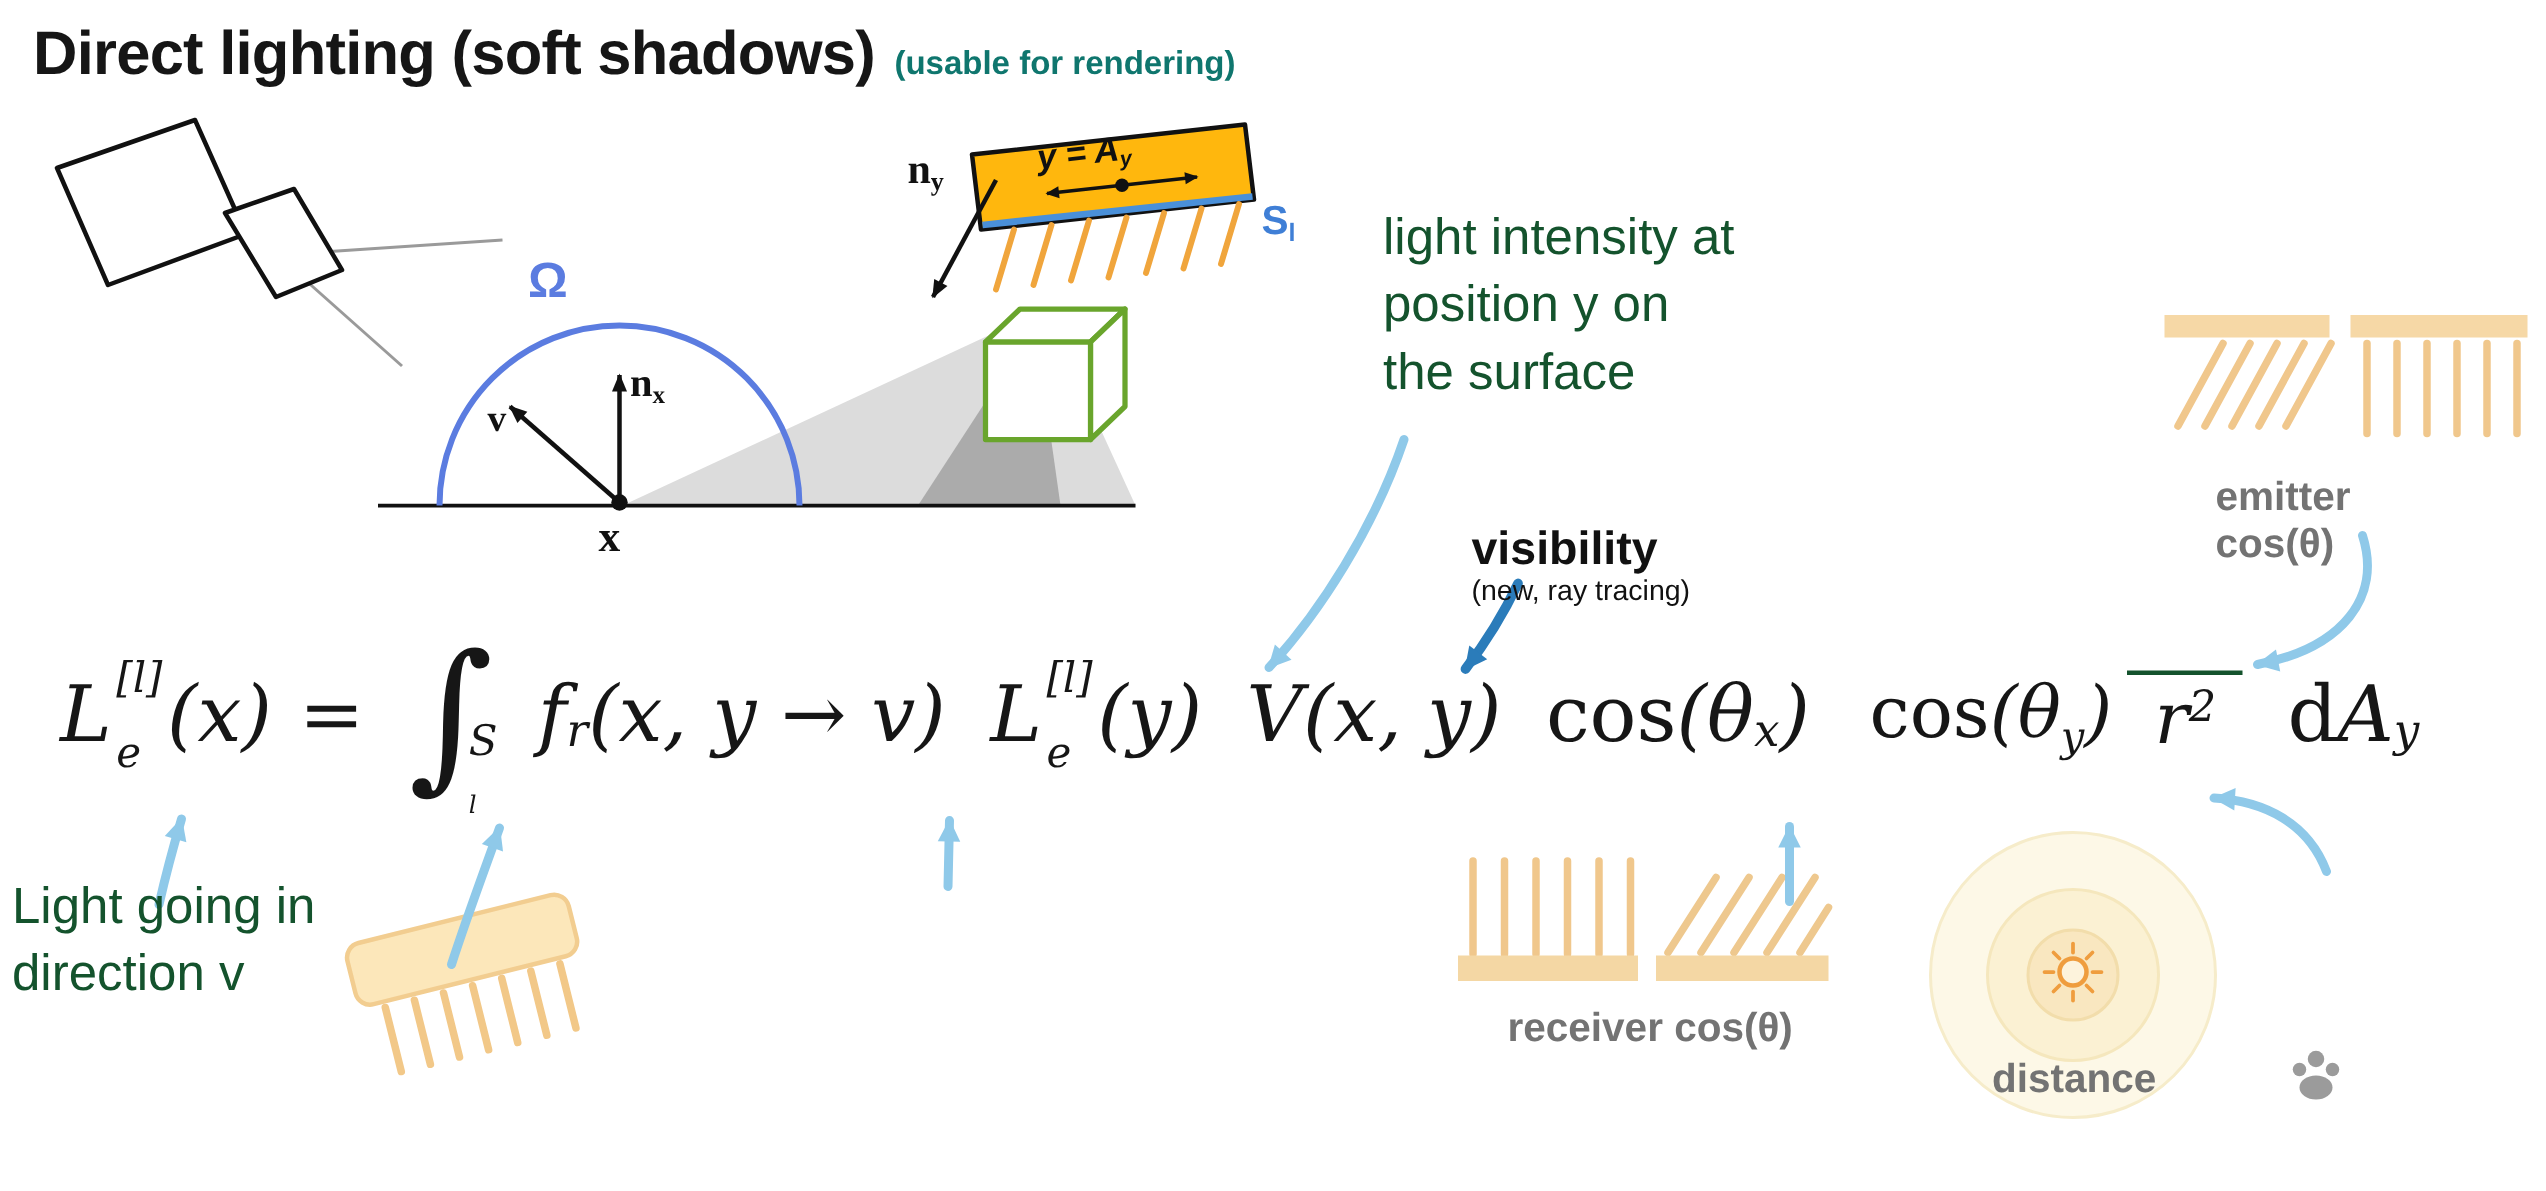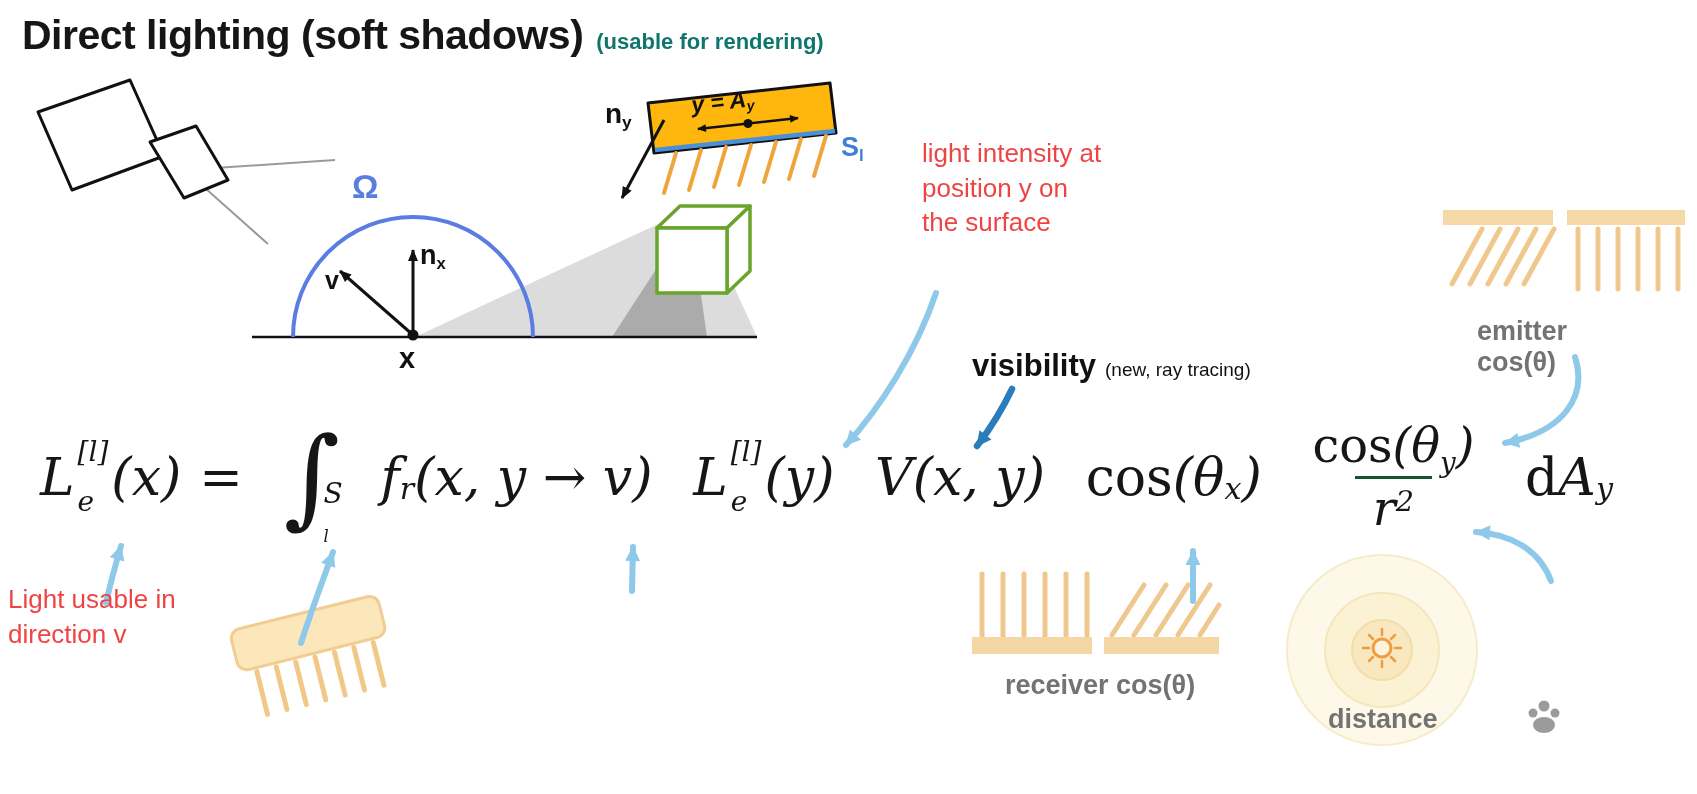--- a/index.html
+++ b/index.html
@@ -6,25 +6,25 @@
   html,body { background:#fff; }
   body { width:1697px; height:794px; overflow:hidden; font-family:"Liberation Sans",sans-serif; }
   .stage { position:relative; width:1651px; height:794px; background:#fff; }
   svg.overlay { position:absolute; left:0; top:0; z-index:1; }
   .txt { position:absolute; z-index:2; }
 
   .title-row { display:flex; align-items:baseline; }
   .title-main { font-size:41px; font-weight:800; color:#161616; letter-spacing:-0.5px; }
   .title-sub { font-size:22px; font-weight:700; color:#0f766e; margin-left:13px; }
 
-  .gray-note { color:#ef4444; font-size:26px; line-height:1.33; }
+  .gray-note { color:#14532d; font-size:34px; line-height:1.33; }
   .gray-label { color:#737373; font-size:27px; font-weight:700; }
   .blue-label { color:#5b7ce0; font-weight:700; }
   .omega { font-size:33px; }
-  .bold-sm { font-weight:700; color:#111; }
+  .bold-sm { font-weight:700; color:#111;font-family:Liberation Serif, serif; }
   .dsub { font-size:62%; vertical-align:-0.28em; }
   .vis-row { display:flex; align-items:baseline; }
   .vis-main { font-size:31px; font-weight:700; color:#111; }
   .vis-detail { font-size:19px; color:#111; margin-left:9px; }
   .light-area-label { font-style:italic; font-weight:700; font-size:23px; color:#111;
                       transform:rotate(-6.3deg); transform-origin:left top; }
   .sl-label { color:#3f7fd6; font-weight:700; font-size:27px; }
 
   
   .equation { position:absolute; left:40px; right:38px; top:402px; height:150px; z-index:2;
@@ -33,21 +33,21 @@
   .eq-group { display:inline-flex; align-items:center; }
   .rm { font-style:normal; }
   .scripts { display:inline-flex; flex-direction:column; justify-content:space-between;
              height:78px; font-size:28px; line-height:1; margin:0 3px 0 3px; }
   .ssub { font-size:0.58em; transform:translateY(0.35em); display:inline-block; }
   .ssup { font-size:0.6em; transform:translateY(-0.5em); display:inline-block; }
   .eq-equals { margin-left:18px; font-style:normal; }
   .integral-wrap { position:relative; }
   .int-glyph { font-size:108px; line-height:1.15; display:block; font-style:normal; }
   .int-sub { position:absolute; left:40px; bottom:-4px; font-size:28px; font-style:italic; }
-  .frac { flex-direction:column; align-items:center; font-size:0.92em;justify-content:flex-end; }
+  .frac { flex-direction:row; align-items:center; font-size:0.92em;justify-content:flex-end; }
   .frac .num { padding:0 10px 3px; }
   .frac .den { border-top:3px solid #14532d; padding:2px 18px 0; }
 </style>
 </head>
 <body>
 
 <div class="stage">
 
   <svg class="overlay" width="1697" height="794" viewBox="0 0 1697 794">
     <defs>
@@ -218,29 +218,29 @@
   <div class="txt light-area-label" style="left:690px; top:92px;"><span>y = A</span><span class="dsub">y</span></div>
   <div class="txt bold-sm" style="left:605px; top:98px; font-size:28px;"><span>n</span><span class="dsub">y</span></div>
   <div class="txt sl-label" style="left:841px; top:132px;"><span>S</span><span class="dsub">l</span></div>
 
   <div class="txt gray-note" style="left:922px; top:136px;">
     <div>light intensity at</div>
     <div>position y on</div>
     <div>the surface</div>
   </div>
 
-  <div class="txt vis-row" style="left:972px; top:348px;">
+  <div class="txt vis-row" style="left:972px; top:348px;flex-direction:column;">
     <span class="vis-main">visibility</span>
     <span class="vis-detail">(new, ray tracing)</span>
   </div>
 
   <div class="txt gray-label" style="left:1477px; top:316px;">emitter cos(θ)</div>
 
   <div class="txt gray-note" style="left:8px; top:582px;">
-    <div>Light usable in</div>
+    <div>Light going in</div>
     <div>direction v</div>
   </div>
 
 
   <div class="txt gray-label" style="left:1005px; top:670px;">receiver cos(θ)</div>
   <div class="txt gray-label" style="left:1328px; top:704px;">distance</div>
 
   <div class="equation">
     <span class="eq-group">
       <span>L</span>

